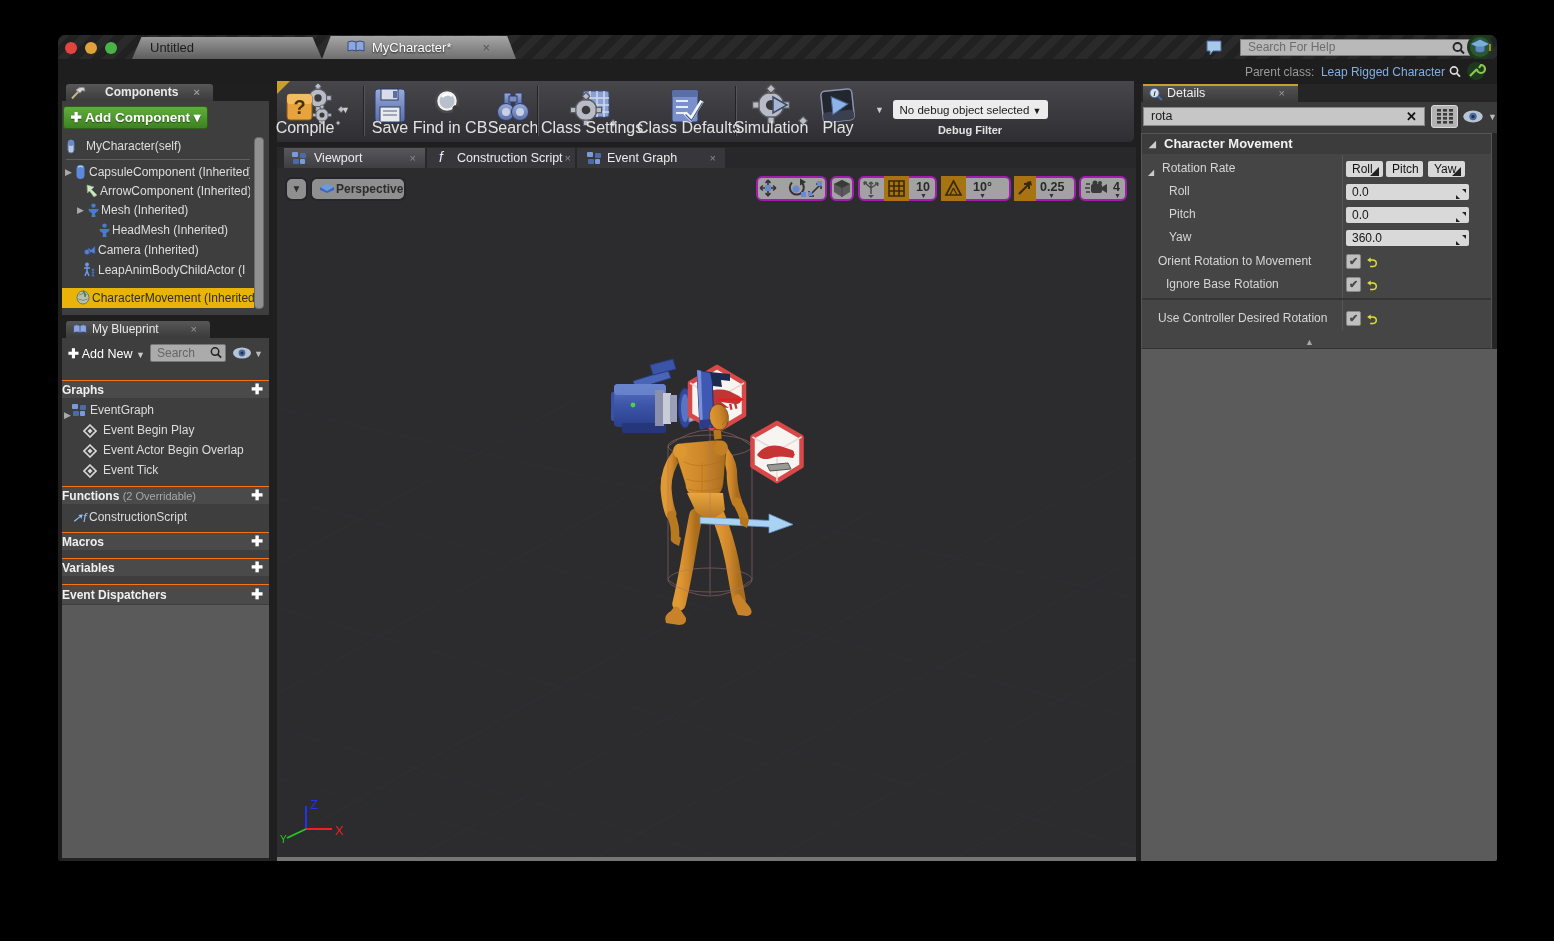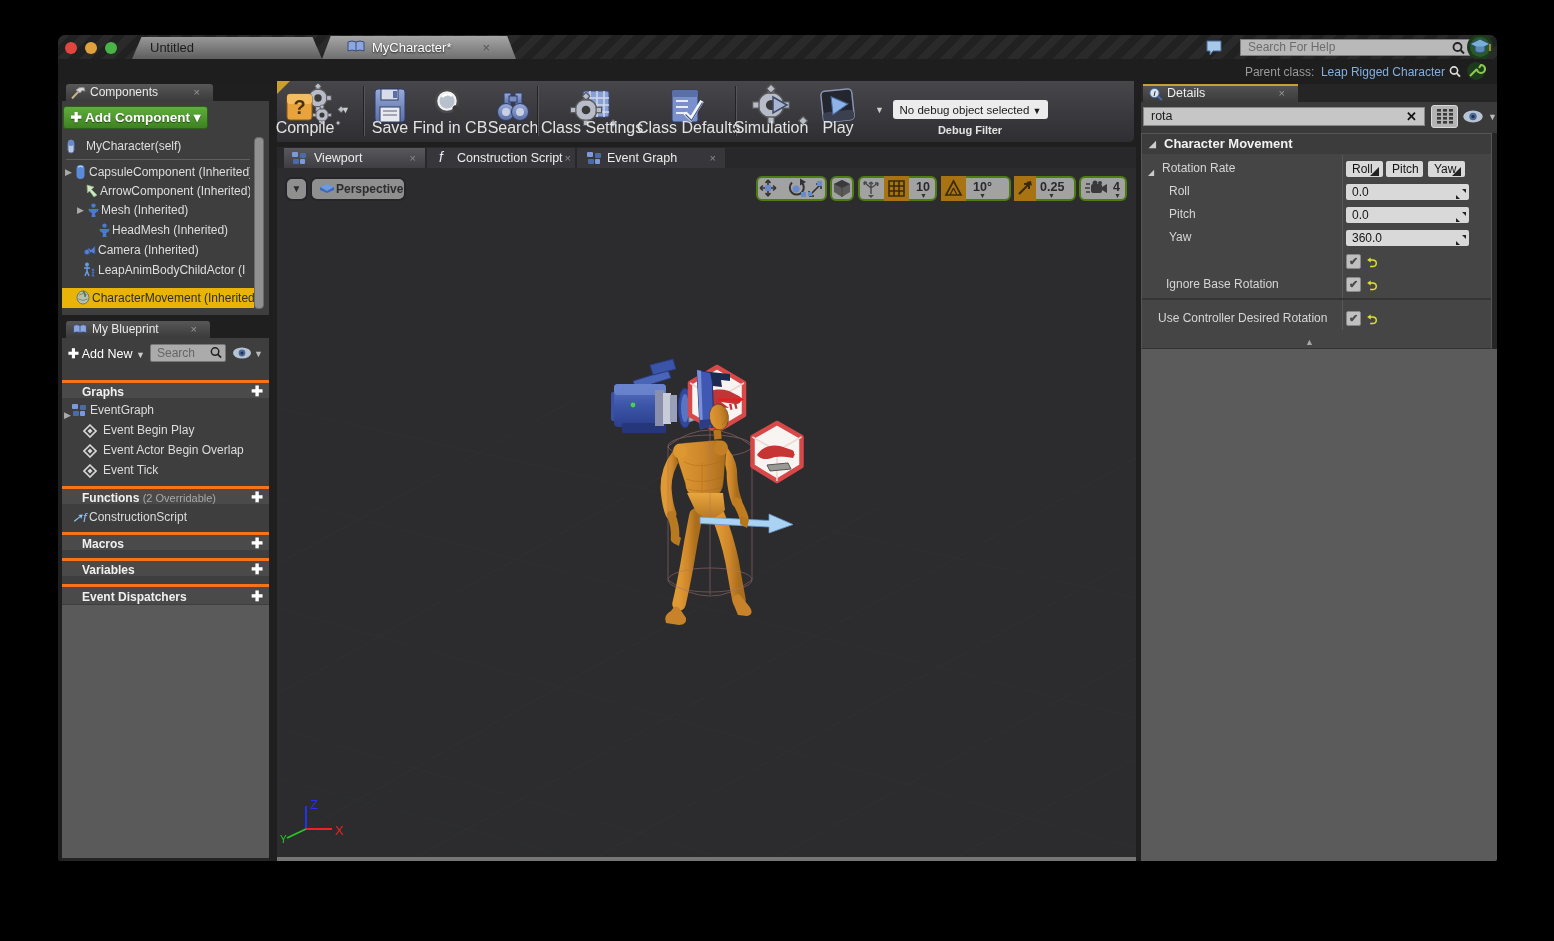--- a/index.html
+++ b/index.html
@@ -12,39 +12,39 @@
 #substrip{position:absolute;left:0;top:24px;width:1439px;height:25px;background:#1e1e1e;}
 #helpbox{position:absolute;left:1182px;top:4px;width:230px;height:17px;background:#b9b9b9;border:1px solid #808080;color:#6d6d6d;font-size:12px;line-height:15px;padding-left:7px;}
 #parentclass{position:absolute;left:900px;top:27px;width:528px;height:16px;font-size:12px;color:#9a9a9a;text-align:right;}
 
 .ptab{position:absolute;height:17px;background:linear-gradient(#575757,#3b3b3b);border-radius:3px 3px 0 0;color:#e9e9e9;font-size:12px;line-height:17px;}
 .ptab .x{color:#989898;font-size:11px;position:absolute;top:0;}
 #comp-body{position:absolute;left:4px;top:66px;width:207px;height:214px;background:#3e3e3e;}
 #addcomp{position:absolute;left:1px;top:5px;width:145px;height:23px;background:linear-gradient(#5fae3c,#3e8221);border:1px solid #2c611a;border-radius:3px;color:#fff;font-weight:bold;font-size:13.5px;line-height:21px;text-align:center;text-shadow:0 1px 1px rgba(0,0,0,.5);}
 .trow{position:absolute;left:0;width:188px;height:19px;color:#dedede;font-size:12px;line-height:19px;white-space:nowrap;overflow:hidden;}
 #mb-body{position:absolute;left:4px;top:303px;width:207px;height:523px;background:#3e3e3e;}
-.sechead{position:absolute;left:0;width:207px;height:18px;background:#4a4a4a;color:#f0f0f0;font-size:12px;font-weight:bold;line-height:18px;padding-left:20px;border-top:3px solid #f97316;}
+.sechead{position:absolute;left:0;width:207px;height:18px;background:#4a4a4a;color:#f0f0f0;font-size:12px;font-weight:bold;line-height:18px;padding-left:0;border-top:1px solid #f97316;}
 .sechead .plus{position:absolute;right:4px;top:1px;width:16px;height:15px;color:#fff;font-weight:bold;text-align:center;line-height:15px;font-size:14px;}
 .mrow{position:absolute;left:0;width:207px;height:19px;color:#dcdcdc;font-size:12px;line-height:19px;white-space:nowrap;}
 
 #toolbar{position:absolute;left:219px;top:46px;width:857px;height:61px;background:linear-gradient(#47474b,#2f2f33);border-radius:0 0 5px 0;}
 .tbtn{position:absolute;top:4px;width:96px;height:56px;text-align:center;color:#e3e3e3;font-size:16px;}
 .tbtn .lab{position:absolute;bottom:4px;width:100%;white-space:nowrap;}
 .tsep{position:absolute;top:5px;width:1px;height:50px;background:#232323;box-shadow:1px 0 0 #55555a;}
 #debugbox{position:absolute;left:616px;top:19px;width:155px;height:19px;background:#ececec;border-radius:3px;color:#1a1a1a;font-size:11.5px;line-height:21px;text-align:center;}
 #debuglab{position:absolute;left:603px;top:43px;width:180px;text-align:center;color:#e3e3e3;font-size:11px;font-weight:bold;}
 
 #dtabrow{position:absolute;left:219px;top:112px;width:859px;height:21px;background:#28282a;}
 .dtab{position:absolute;top:113px;height:20px;color:#ececec;font-size:12.5px;line-height:20px;white-space:nowrap;}
 .dtab .x{position:absolute;right:9px;color:#8a8a8a;font-size:11px;}
 
 #viewport{position:absolute;left:219px;top:133px;width:859px;height:690px;background:#2c2c2e;overflow:hidden;}
 #vbottom{position:absolute;left:219px;top:822px;width:859px;height:4px;background:#757575;}
 .vbtn{position:absolute;top:9px;height:24px;background:#8f8f8f;border:2px solid #26262a;border-radius:7px;color:#2c2c2c;font-weight:bold;font-size:12.5px;line-height:20px;}
-.vgrp{position:absolute;top:8px;height:25px;background:#a2a2a2;border:2px solid #4d7c0f;border-radius:6px;}
+.vgrp{position:absolute;top:8px;height:25px;background:#a2a2a2;border:2px solid #a21caf;border-radius:6px;}
 .vorange{position:absolute;background:#a87413;}
 .vgtxt{position:absolute;color:#2a2a2a;font-weight:bold;font-size:12.5px;top:2px;}
 .vcaret{position:absolute;color:#333;font-size:7px;bottom:0px;}
 
 #details{position:absolute;left:1083px;top:49px;width:356px;height:777px;background:#252525;}
 #dethead{position:absolute;left:2px;top:0px;width:155px;height:18px;background:linear-gradient(#525252,#3a3a3a);border-top:2px solid #c9a030;color:#efefef;font-size:12.5px;line-height:15px;}
 #detsearchrow{position:absolute;left:0;top:18px;width:356px;height:31px;background:#3a3a3a;}
 #detbody{position:absolute;left:0;top:49px;width:351px;height:216px;background:#454545;border:1px solid #565656;border-bottom:1px solid #333;}
 #detgray{position:absolute;left:0;top:265px;width:356px;height:512px;background:#5b5b5b;}
 .drow{position:absolute;left:0;width:349px;color:#d6d6d6;font-size:12px;}
@@ -81,21 +81,21 @@
   </div>
   <div id="substrip"></div>
   <div id="parentclass">Parent class:&nbsp; <span style="color:#84aee0;">Leap Rigged Character</span><svg style="vertical-align:-3px;margin-left:3px;" width="14" height="14" viewBox="0 0 14 14">
         <circle cx="6" cy="5.5" r="3.6" fill="none" stroke="#ddd" stroke-width="1.6"></circle>
         <path d="M8.6 8.2 L12 11.6" stroke="#ddd" stroke-width="1.8"></path>
       </svg><svg style="vertical-align:-4px;margin-left:4px;" width="20" height="18" viewBox="0 0 20 18">
         <circle cx="10" cy="9" r="9" fill="#1d3a1d"></circle>
         <path d="M4 14 L11 7 M11 7 a4 4 0 1 0 4 -4 l-2 3" stroke="#8ac850" stroke-width="2.2" fill="none"></path>
       </svg></div>
 
-  <div class="ptab" style="left:8px;top:49px;width:147px;padding-left:24px;">Components<span class="x" style="right:13px;">×</span>
+  <div class="ptab" style="left:8px;top:49px;width:147px;padding-left:39px;font-weight:bold;">Components<span class="x" style="right:13px;">×</span>
     <svg class="abs" style="left:5px;top:2px;" width="16" height="13" viewBox="0 0 16 13">
         <path d="M1 12.5 L7.5 5.5" stroke="#c8b48a" stroke-width="2"></path>
         <path d="M5 4 Q8 0.5 13 1.5 L14 5 L11 4.5 L9 7 Z" fill="#d8d8d8" stroke="#909090"></path>
       </svg>
   </div>
   <div id="comp-body">
     <div id="addcomp">✚ Add Component ▾</div>
     <svg class="abs" style="left:3px;top:38px;" width="12" height="15" viewBox="0 0 12 15">
         <rect x="3" y="1" width="6" height="13" rx="3" fill="#b8c8e0" stroke="#5a7ab0"></rect>
         <rect x="3" y="1" width="6" height="6" rx="3" fill="#688ac8"></rect>
@@ -574,20 +574,21 @@
               <path d="M10 0 L10 4 L6 0 Z M0 10 L4 10 L0 6 Z" fill="#222"></path>
             </svg></span></div>
       <div class="drow" style="top:70px;line-height:20px;padding-left:27px;">Pitch</div>
       <div class="dval" style="left:204px;top:73px;width:123px;height:16px;">0.0<span class="diag"><svg width="10" height="10" viewBox="0 0 10 10">
               <path d="M10 0 L10 4 L6 0 Z M0 10 L4 10 L0 6 Z" fill="#222"></path>
             </svg></span></div>
       <div class="drow" style="top:93px;line-height:20px;padding-left:27px;">Yaw</div>
       <div class="dval" style="left:204px;top:96px;width:123px;height:16px;">360.0<span class="diag"><svg width="10" height="10" viewBox="0 0 10 10">
               <path d="M10 0 L10 4 L6 0 Z M0 10 L4 10 L0 6 Z" fill="#222"></path>
             </svg></span></div>
+      <div class="drow" style="top:117px;line-height:20px;padding-left:16px;">Orient Rotation to Movement</div>
       <div class="chk" style="left:204px;top:120px;">✔</div>
       <div class="undo" style="left:225px;top:119px;">⮌</div>
       <div class="drow" style="top:140px;line-height:20px;padding-left:24px;">Ignore Base Rotation</div>
       <div class="chk" style="left:204px;top:143px;">✔</div>
       <div class="undo" style="left:225px;top:142px;">⮌</div>
       <div style="position:absolute;left:0;top:164px;width:349px;height:2px;background:#353535;"></div>
       <div class="drow" style="top:174px;line-height:20px;padding-left:16px;">Use Controller Desired Rotation</div>
       <div class="chk" style="left:204px;top:177px;">✔</div>
       <div class="undo" style="left:225px;top:176px;">⮌</div>
       <div style="position:absolute;left:163px;bottom:1px;color:#a8a8a8;font-size:9px;">▲</div>

